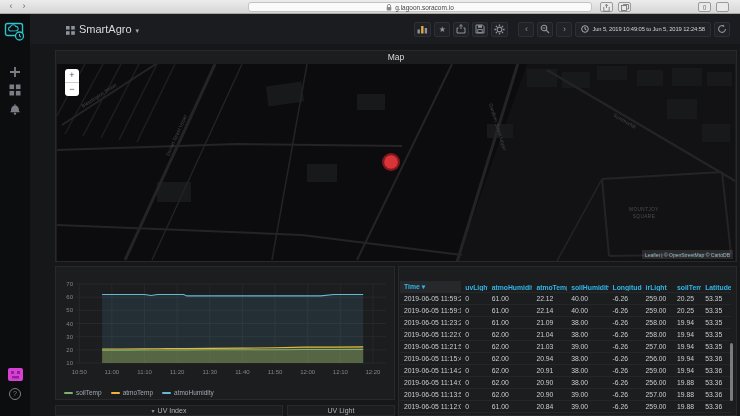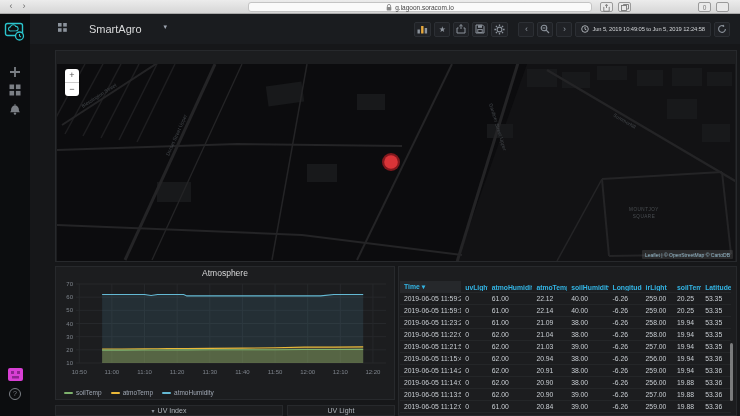--- a/index.html
+++ b/index.html
@@ -17,21 +17,21 @@
   .mini-box { position:absolute; top:2px; width:13px; height:10px; border:1px solid #9a9a9a; border-radius:2px;
     color:#777; font-size:6.5px; line-height:9px; text-align:center; background:#e9e9e9; }
 
   
   .sidebar { position:absolute; left:0; top:14px; width:30px; height:402px; background:#0c0d0f; }
   .side-ic { position:absolute; left:9px; }
 
   
   .topnav { position:absolute; left:30px; top:14px; width:710px; height:30px; background:#1a1c1f;
     display:flex; align-items:center; justify-content:space-between; padding:0 10px 0 28px; }
-  .nav-left { display:flex; align-items:flex-start; gap:22px; }
+  .nav-left { display:flex; align-items:flex-end; gap:4px;margin-left:8px; }
   .nav-title { color:#d8d9da; font-size:11px; }
   .nav-caret { color:#9fa7b3; font-size:7px; }
   .nav-right { display:flex; align-items:center; gap:3px; }
   .nav-btn { height:15px; min-width:16px; background:#202226; border:1px solid #2c2f34; border-radius:2px;
     display:flex; align-items:center; justify-content:center; color:#8c939c; font-size:9px; padding:0 2px; }
   .time-pill { display:flex; align-items:center; gap:3px; height:15px; background:#202226; border:1px solid #2c2f34;
     border-radius:2px; padding:0 5px; color:#d0d3d6; font-size:5.8px; letter-spacing:-0.1px; white-space:nowrap; }
 
   
   .panel { position:absolute; background:#1c1d1f; border:1px solid #27292c; }
@@ -203,20 +203,21 @@
       <div class="nav-btn">
         <svg width="10" height="10" viewBox="0 0 10 10">
           <path d="M8.4 5 A3.4 3.4 0 1 1 7 2.2" fill="none" stroke="#8c939c" stroke-width="1.1"></path>
           <path d="M6.4 0.6 L7.4 2.5 L5.4 3" fill="#8c939c"></path>
         </svg>
       </div>
     </div>
   </div>
 
   <div class="panel" id="map-panel">
+    <div class="panel-title">Map</div>
     <div class="map-body">
       <svg width="678" height="197" viewBox="0 0 678 197">
         <polygon points="470,0 678,0 678,197 400,197" fill="#121214"></polygon>
 
         <g fill="#18191b">
           <rect x="470" y="5" width="30" height="18"></rect>
             <rect x="505" y="8" width="28" height="16"></rect>
           <rect x="540" y="2" width="30" height="14"></rect>
             <rect x="580" y="6" width="26" height="16"></rect>
           <rect x="615" y="4" width="30" height="18"></rect>
@@ -274,21 +275,20 @@
         <div class="zoom-div"></div>
         <div class="zoom-cell">−</div>
       </div>
       <div class="attr-bar">
         <span class="attr-text">Leaflet | © OpenStreetMap © CartoDB</span>
       </div>
     </div>
   </div>
 
   <div class="panel" id="atmo-panel">
-    <div class="panel-title">Atmosphere</div>
     <svg id="atmo-svg" width="334" height="100" viewBox="0 0 334 100">
         <line class="grid" x1="18" y1="82" x2="328" y2="82"></line>
         <text class="ax" x="15" y="84" text-anchor="end">10</text>
         <line class="grid" x1="18" y1="68.83333333333333" x2="328" y2="68.83333333333333"></line>
         <text class="ax" x="15" y="70.83333333333333" text-anchor="end">20</text>
         <line class="grid" x1="18" y1="55.66666666666667" x2="328" y2="55.66666666666667"></line>
         <text class="ax" x="15" y="57.66666666666667" text-anchor="end">30</text>
         <line class="grid" x1="18" y1="42.5" x2="328" y2="42.5"></line>
         <text class="ax" x="15" y="44.5" text-anchor="end">40</text>
         <line class="grid" x1="18" y1="29.333333333333336" x2="328" y2="29.333333333333336"></line>

